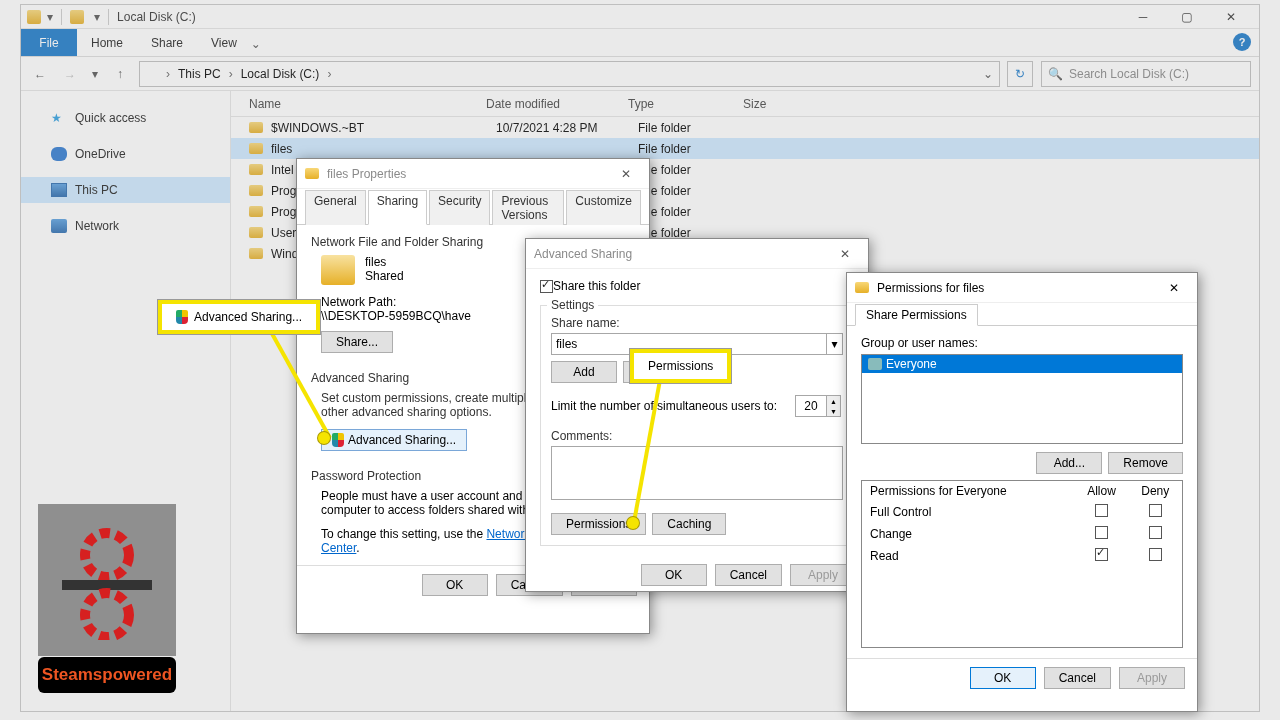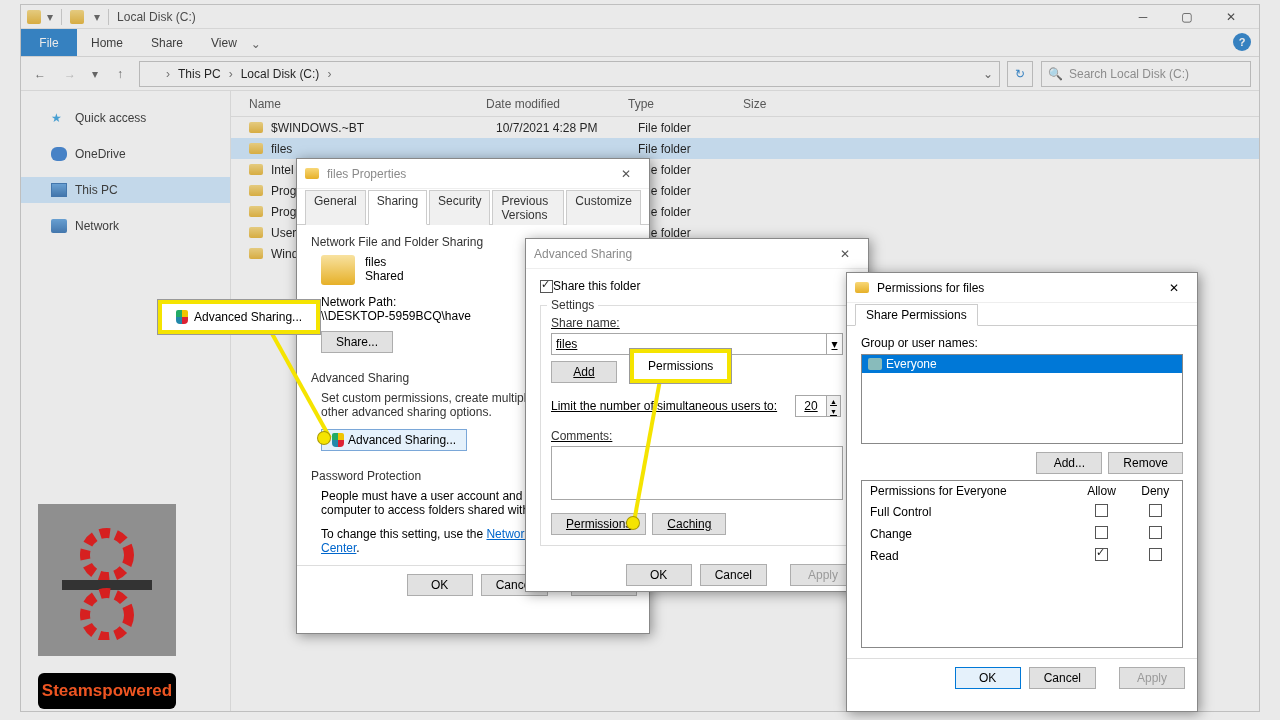--- a/index.html
+++ b/index.html
@@ -53,21 +53,21 @@
 .row .date { width: 142px; }
 .row .type { width: 115px; }
 
 
 .dialog { position: absolute; background: #fff; border: 1px solid #888; box-shadow: 2px 2px 12px rgba(0,0,0,0.4); }
 .dialog .dtitle { height: 30px; display: flex; align-items: center; padding: 0 8px; background: #fff; border-bottom: 1px solid #eee; }
 .dialog .dtitle .fic { width: 14px; height: 11px; background: linear-gradient(#f8d777,#e6b028); margin-right: 8px; border-radius: 2px;}
 .dialog .dtitle .x { margin-left: auto; color: #555; width: 30px; text-align: center; cursor: default;}
 .dialog .inactive { color: #8a8a8a; }
 .btn { border: 1px solid #adadad; background: #e1e1e1; height: 22px; padding: 0 14px; display: inline-flex; align-items: center; justify-content: center; min-width: 66px; }
-.btn.disabled { color: #9a9a9a; margin-left: 15px; }
+.btn.disabled { color: #9a9a9a; }
 .btn.default { border: 1px solid #0078d7; background:#e5f1fb; }
 .btnrow { display: flex; gap: 8px; justify-content: flex-end; padding: 8px 12px; }
 
 
 #props { left: 296px; top: 158px; width: 354px; height: 476px; z-index: 5; }
 #props .tabs { display: flex; padding: 0 8px; gap: 2px; border-bottom: 1px solid #ccc; }
 #props .tabs .ptab { padding: 3px 8px; border: 1px solid #ccc; border-bottom: none; background: #fff; position: relative; top: 1px; color: #333;}
 #props .tabs .ptab.active { background: #fff; border-bottom: 1px solid #fff; }
 #props .tabs .ptab:not(.active) { background: #f0f0f0; }
 #props .pane { padding: 10px 14px; }
@@ -110,21 +110,21 @@
 
 .callout { position: absolute; background: #fff; border: 4px solid #f5e400; padding: 6px 14px; font-size: 16px; z-index: 30; display: flex; align-items: center; gap: 6px; box-shadow: 0 0 0 1px #999;}
 #co1 { left: 158px; top: 300px; }
 #co2 { left: 630px; top: 349px; }
 .dot { position: absolute; width: 12px; height: 12px; background: #f5e400; border-radius: 6px; z-index: 31; box-shadow: 0 0 0 1px #aa9900;}
 svg.connector { position: absolute; z-index: 29; pointer-events: none; }
 
 
 .logo { position: absolute; left: 38px; top: 504px; width: 138px; z-index: 40; }
 .logo .gear { width: 138px; height: 152px; background: #8f8f8f; display: flex; align-items: center; justify-content: center; }
-.logo .label { background: #000; color: #e52; font-weight: bold; font-size: 17px; text-align: center; padding: 8px 0; margin-top: 17px; border-radius: 6px;}
+.logo .label { background: #000; color: #e52; font-weight: bold; font-size: 17px; text-align: center; padding: 8px 0; margin-top: 1px; border-radius: 6px;}
 </style>
 </head>
 <body>
 
 <div class="explorer">
   <div class="titlebar">
     <div class="folder-ic"></div>
     <span style="color:#555;">▾</span>
     <span class="sep"></span>
     <div class="folder-ic" style="background:linear-gradient(#f8d777,#e6b028);"></div>
@@ -296,21 +296,21 @@
 <div class="dialog" id="adv">
   <div class="dtitle inactive">
     <span>Advanced Sharing</span>
     <span class="x">✕</span>
   </div>
   <div class="pane">
     <label style="display:flex;align-items:center;">
       <span class="chk on"></span>
       <span>Share this folder</span>
     </label>
-    <div class="group" style="margin-top:12px;text-decoration:underline;">
+    <div class="group" style="margin-top:12px;">
       <span class="legend">Settings</span>
       <span class="fieldlabel">Share name:</span>
       <div style="display:flex;">
         <input type="text" readonly="" style="flex: 1 1 0%;" value="files">
         <span style="width:16px;border:1px solid #a7a7a7;border-left:none;display:flex;align-items:center;justify-content:center;">▾</span>
       </div>
       <div style="margin-top:6px;display:flex;gap:6px;">
         <span class="btn">Add</span>
         <span class="btn disabled">Remove</span>
       </div>

